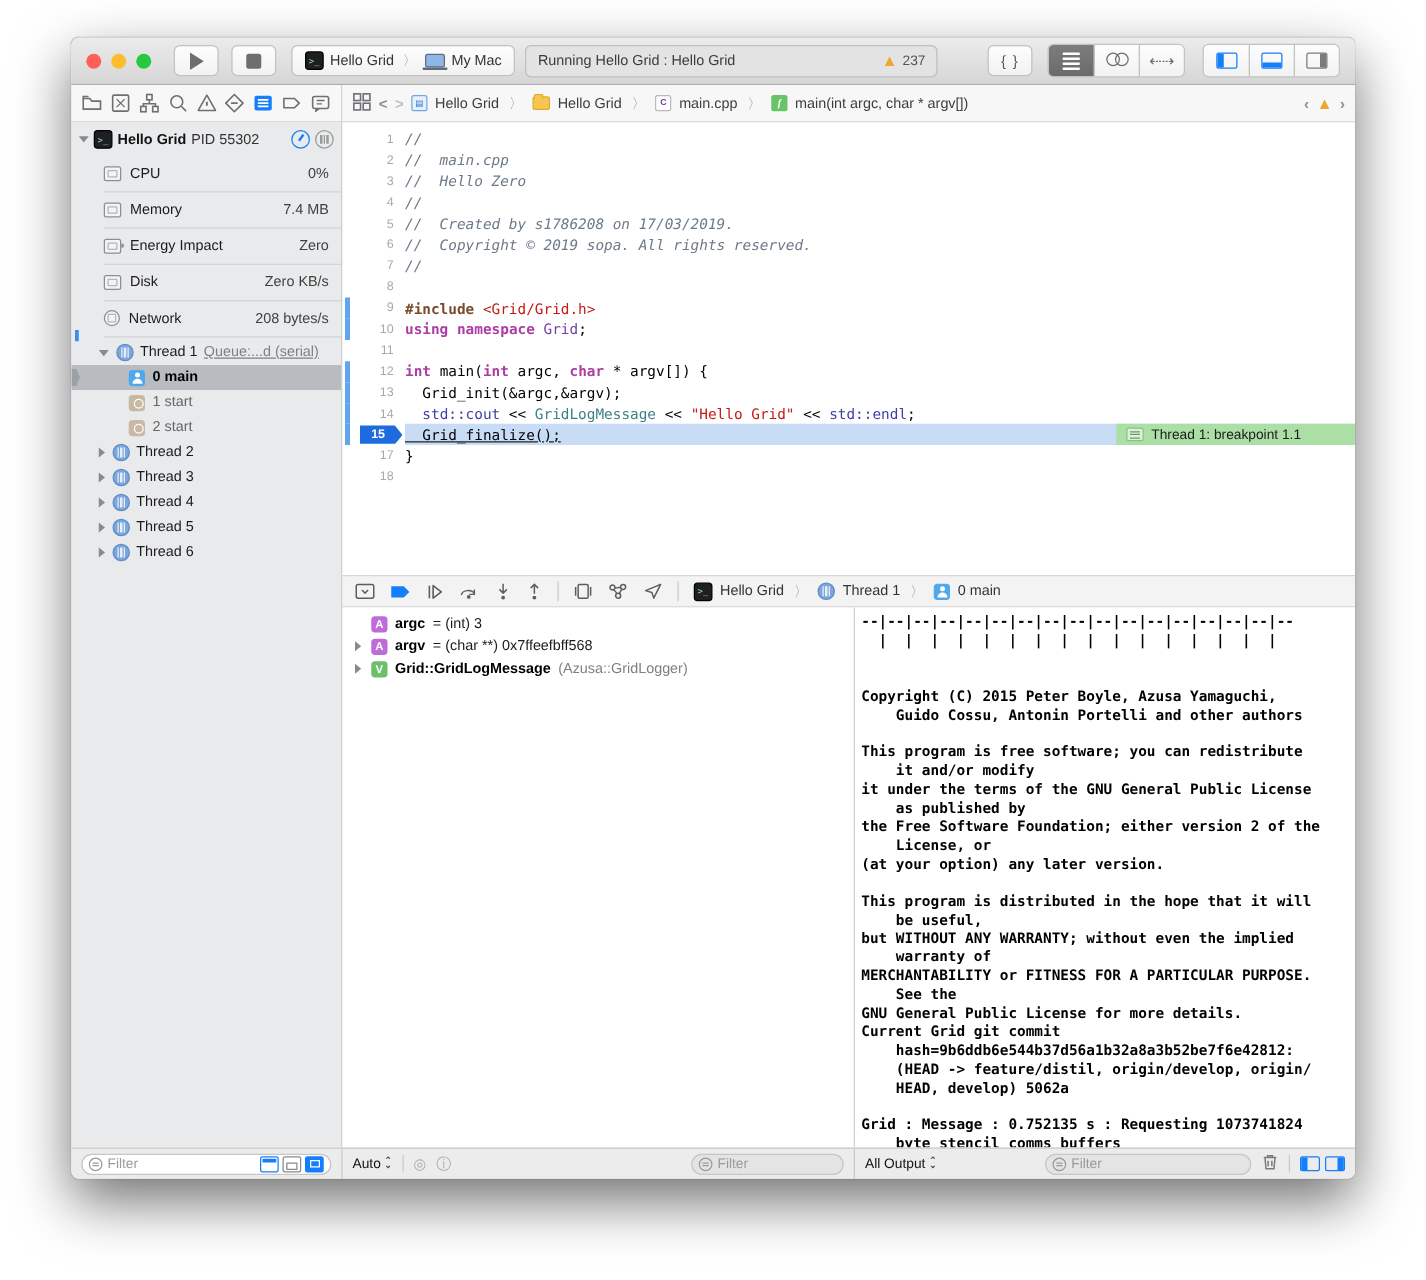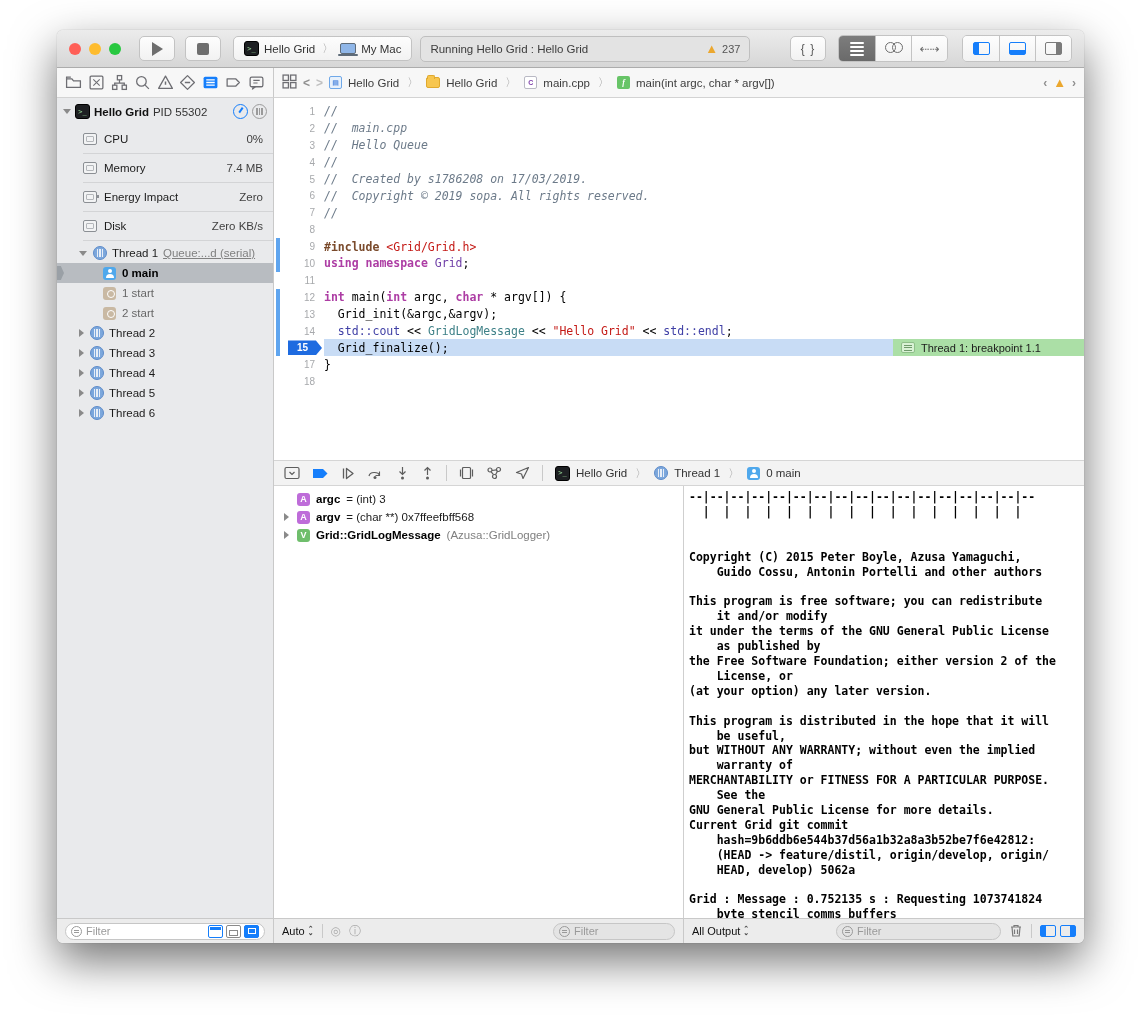--- a/index.html
+++ b/index.html
@@ -104,21 +104,21 @@
   .frame-lib::before{content:"";position:absolute;left:3.5px;top:3.5px;width:6px;height:6px;border-radius:50%;border:1.5px solid #fff;}
   .f-label{color:#666;}
   .exec-pin{position:absolute;left:0;width:7px;height:14px;background:#9aa0a6;clip-path:polygon(0 0,55% 0,100% 50%,55% 100%,0 100%);}
   
   .editor{ position:absolute; left:217px; top:68px; width:810px; height:362px; background:#fff; overflow:hidden; padding-top:5px;}
   .code-line{ position:relative; height:16.9px; display:flex; align-items:center;
     font-family:"DejaVu Sans Mono","Liberation Mono",monospace; font-size:11.5px; white-space:pre;}
   .gutter{ width:50px; flex:none; text-align:right; padding-right:9px; color:#A7A9AC; font-size:10px;
     font-family:"Liberation Sans",sans-serif; position:relative; height:100%; display:flex;align-items:center;justify-content:flex-end;}
   .code-line.changed .gutter::before{content:"";position:absolute;left:2px;top:0;bottom:0;width:4px;background:#5FA5EF;}
-  .code-line.current{ background:linear-gradient(to right,transparent 50px,#C8DCF5 50px);}
+  .code-line.current{ background:linear-gradient(to right,transparent 50px,#C8DCF5 50px);text-decoration:underline;}
   .lnum-badge{ position:absolute; right:2px; top:1px; bottom:1px; width:34px; background:#1E6BE0; color:#fff;
     font-weight:bold; display:flex; align-items:center; justify-content:center; font-size:10px;
     clip-path:polygon(0 0,82% 0,100% 50%,82% 100%,0 100%); padding-right:5px;}
   .bp-annot{ position:absolute; right:0; top:0; bottom:0; width:191px; background:#ABDFA6;
     display:flex; align-items:center; gap:6px; padding:0 8px; font-family:"Liberation Sans",sans-serif; font-size:11px; color:#1c1c1c;}
   .bp-annot .abox{ width:14px;height:11px;background:#D9F2D5;border:1px solid #8fbf8a;border-radius:2px;
     display:flex;flex-direction:column;justify-content:center;gap:1.5px;padding:0 2px;}
   .bp-annot .abox i{height:1px;background:#6f9a6b;display:block;}
   .com{color:#6C7A89;font-style:italic}
   .pre{color:#7A4A2B;font-weight:bold}
@@ -361,20 +361,28 @@
           <span class="gauge-label">Energy Impact</span>
           <span class="gauge-value">Zero</span>
         </div>
         <div class="gauge-row">
           <span class="gicon">
             <i></i>
           </span>
           <span class="gauge-label">Disk</span>
           <span class="gauge-value">Zero KB/s</span>
         </div>
+        <div class="gauge-row">
+          <span class="gicon round">
+            <i></i>
+          </span>
+          <span class="gauge-label">Network</span>
+          <span class="gauge-value">208 bytes/s</span>
+          <span class="net-tick"></span>
+        </div>
       </div>
     <div id="threads" class="threads">
         <div class="t-row">
           <span class="disc open"></span>
           <span class="thread-ic">
             <i></i>
             <i></i>
             <i></i>
           </span>
           <span class="t-label">Thread 1</span>
@@ -437,21 +445,21 @@
             <i></i>
           </span>
           <span class="t-label">Thread 6</span>
         </div>
       </div>
   </div>
 
   <div class="editor" id="editor">
       <div class="code-line"><span class="gutter">1</span><span class="code-text"><span class="com">//</span></span></div>
       <div class="code-line"><span class="gutter">2</span><span class="code-text"><span class="com">//  main.cpp</span></span></div>
-      <div class="code-line"><span class="gutter">3</span><span class="code-text"><span class="com">//  Hello Queue</span></span></div>
+      <div class="code-line"><span class="gutter">3</span><span class="code-text"><span class="com">//  Hello Zero</span></span></div>
       <div class="code-line"><span class="gutter">4</span><span class="code-text"><span class="com">//</span></span></div>
       <div class="code-line"><span class="gutter">5</span><span class="code-text"><span class="com">//  Created by s1786208 on 17/03/2019.</span></span></div>
       <div class="code-line"><span class="gutter">6</span><span class="code-text"><span class="com">//  Copyright © 2019 sopa. All rights reserved.</span></span></div>
       <div class="code-line"><span class="gutter">7</span><span class="code-text"><span class="com">//</span></span></div>
       <div class="code-line"><span class="gutter">8</span><span class="code-text"></span></div>
       <div class="code-line changed"><span class="gutter">9</span><span class="code-text"><span class="pre">#include </span><span class="str">&lt;Grid/Grid.h&gt;</span></span></div>
       <div class="code-line changed"><span class="gutter">10</span><span class="code-text"><span class="kw">using</span><span class="pln"> </span><span class="kw">namespace</span><span class="pln"> </span><span class="type">Grid</span><span class="pln">;</span></span></div>
       <div class="code-line"><span class="gutter">11</span><span class="code-text"></span></div>
       <div class="code-line changed"><span class="gutter">12</span><span class="code-text"><span class="kw">int</span><span class="pln"> main(</span><span class="kw">int</span><span class="pln"> argc, </span><span class="kw">char</span><span class="pln"> * argv[]) {</span></span></div>
       <div class="code-line changed"><span class="gutter">13</span><span class="code-text"><span class="pln">  Grid_init(&amp;argc,&amp;argv);</span></span></div>

